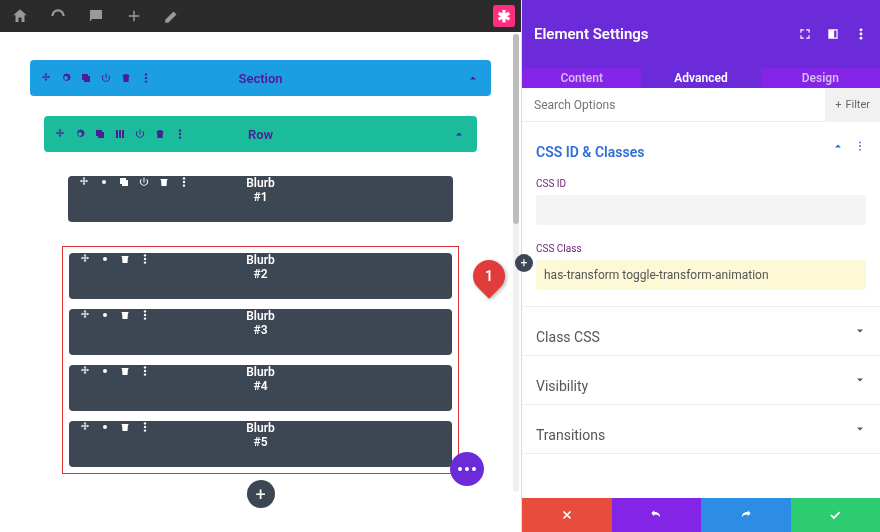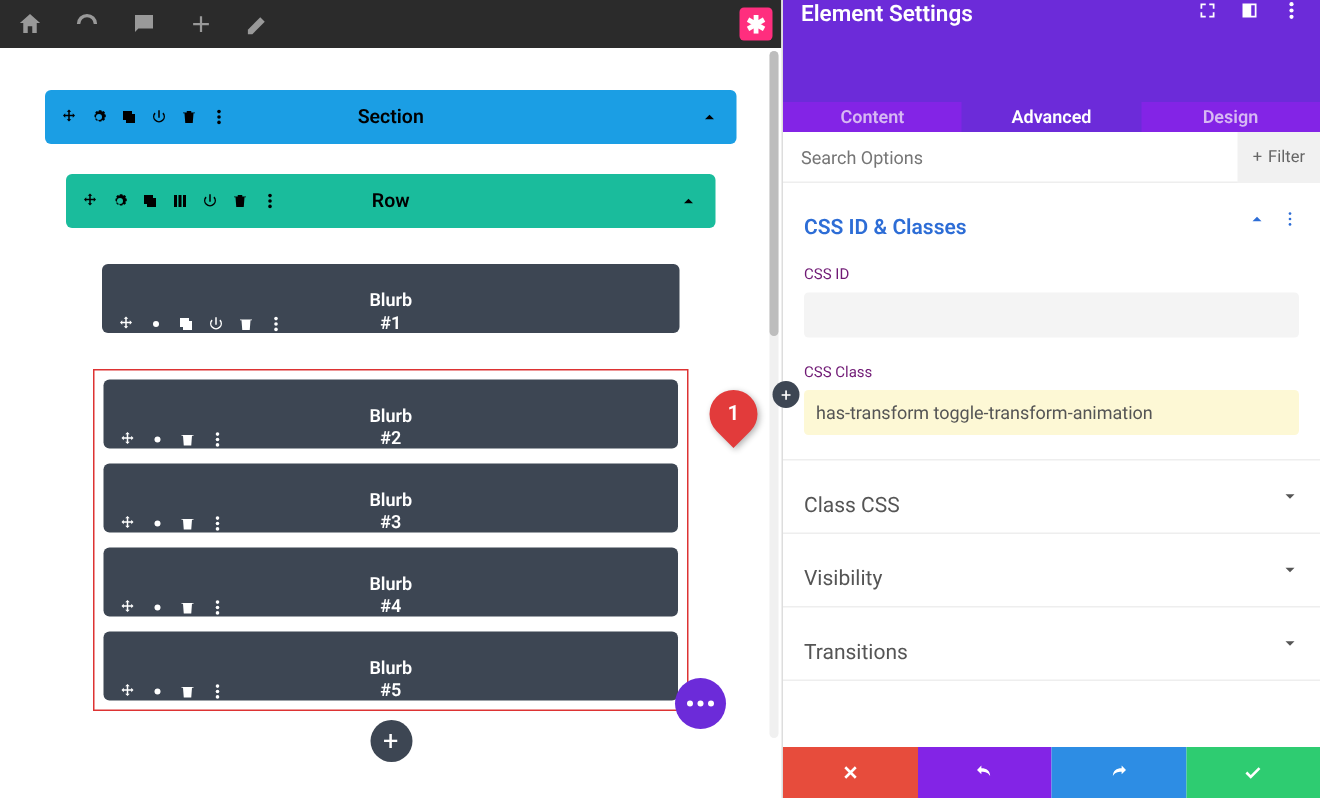--- a/index.html
+++ b/index.html
@@ -7,54 +7,54 @@
 .left { width:521px; height:532px; background:#fff; position:relative; }
 .right { width:359px; height:532px; background:#fff; position:relative; border-left:1px solid #ddd; }
 
 .topbar { height:32px; background:#2b2b2b; display:flex; align-items:center; padding:0 10px; gap:18px; position:relative; }
 .topbar .ticon { width:20px; height:20px; color:#999; display:flex; align-items:center; justify-content:center; cursor:pointer; }
 .topbar .ticon svg { width:18px; height:18px; fill:currentColor; }
 .pink-badge { position:absolute; right:6px; top:5px; width:22px; height:22px; background:#ff2e7e; color:#fff; border-radius:3px; display:flex; align-items:center; justify-content:center; font-size:16px; font-weight:bold; }
 
 .canvas { padding:28px 30px 0 30px; }
 
-.bar { border-radius:4px; display:flex; align-items:center; height:36px; position:relative; color:#000000; }
+.bar { border-radius:4px; display:flex; align-items:center; height:36px; position:relative; color:#4c1d95; }
 .bar .tools { display:flex; gap:8px; align-items:center; padding-left:10px; }
 .bar .tools svg { width:12px; height:12px; fill:currentColor; }
 .bar .lbl { position:absolute; left:50%; transform:translateX(-50%); font-size:13px; font-weight:600; }
 .bar .collapse { position:absolute; right:12px; }
 .bar .collapse svg { width:12px; height:12px; fill:currentColor; }
 
 .section-bar { background:#1b9ee4; }
 .row-wrap { margin:20px 14px 0 14px; }
 .row-bar { background:#1abc9c; }
 
 .blurbs { margin:18px 18px 0 18px; padding:6px; }
 .blurbs.highlight { border:1px solid #d33; }
-.blurb { background:#3d4653; border-radius:4px; height:46px; display:flex; align-items:flex-end; position:relative; color:#fff; margin-bottom:10px; }
+.blurb { background:#3d4653; border-radius:4px; height:46px; display:flex; align-items:flex-start; position:relative; color:#fff; margin-bottom:10px; }
 .blurb:last-child { margin-bottom:0; }
 .blurb .tools { display:flex; gap:8px; align-items:center; padding-left:10px; }
 .blurb .tools svg { width:12px; height:12px; fill:currentColor; }
 .blurb .lbl2 { position:absolute; left:50%; transform:translateX(-50%); font-size:12px; font-weight:600; text-align:center; line-height:1.2; }
 
 .add-circle { width:28px; height:28px; border-radius:50%; background:#3d4653; color:#fff; display:flex; align-items:center; justify-content:center; margin:6px auto 0; font-size:18px; cursor:pointer; }
 
 .fab { position:absolute; left:450px; bottom:46px; width:34px; height:34px; border-radius:50%; background:#6c2bd9; display:flex; align-items:center; justify-content:center; gap:3px; cursor:pointer; }
 .fab span { width:4px; height:4px; border-radius:50%; background:#fff; }
 
 .callout { position:absolute; left:473px; top:260px; }
 .callout .pin { width:32px; height:32px; border-radius:50% 50% 50% 0; background:#e23b3b; transform:rotate(-45deg); display:flex; align-items:center; justify-content:center; box-shadow:0 2px 4px rgba(0,0,0,0.3); }
 .callout .pin span { transform:rotate(45deg); color:#fff; font-weight:600; font-size:14px; }
 
 .drag-handle { position:absolute; left:-7px; top:254px; width:18px; height:18px; border-radius:50%; background:#3d4653; color:#fff; display:flex; align-items:center; justify-content:center; font-size:12px; }
 
 .scroll-track { position:absolute; right:2px; top:34px; bottom:40px; width:6px; background:#f0f0f0; border-radius:3px; }
 .scroll-thumb { position:absolute; top:0; left:0; width:6px; height:190px; background:#bdbdbd; border-radius:3px; }
 
-.panel-head { height:68px; background:#6c2bd9; color:#fff; display:flex; padding:0 12px; }
+.panel-head { height:68px; background:#6c2bd9; color:#fff; display:flex; align-items:center; padding:0 12px; }
 .panel-head .title { font-size:15px; font-weight:600; }
 .panel-head .hicons { margin-left:auto; display:flex; gap:14px; }
 .panel-head .hicons svg { width:14px; height:14px; fill:#fff; cursor:pointer; }
 
 .tabs { height:20px; background:#8324e6; display:flex; }
 .tab { flex:1; display:flex; align-items:center; justify-content:center; font-size:12px; font-weight:600; color:#d7b8f3; cursor:pointer; }
 .tab.active { background:#6c2bd9; color:#fff; }
 
 .search-row { height:34px; display:flex; align-items:center; border-bottom:1px solid #eee; }
 .search-row input { flex:1; border:0; padding:0 12px; font-size:12px; color:#1d4ed8; outline:none; }

